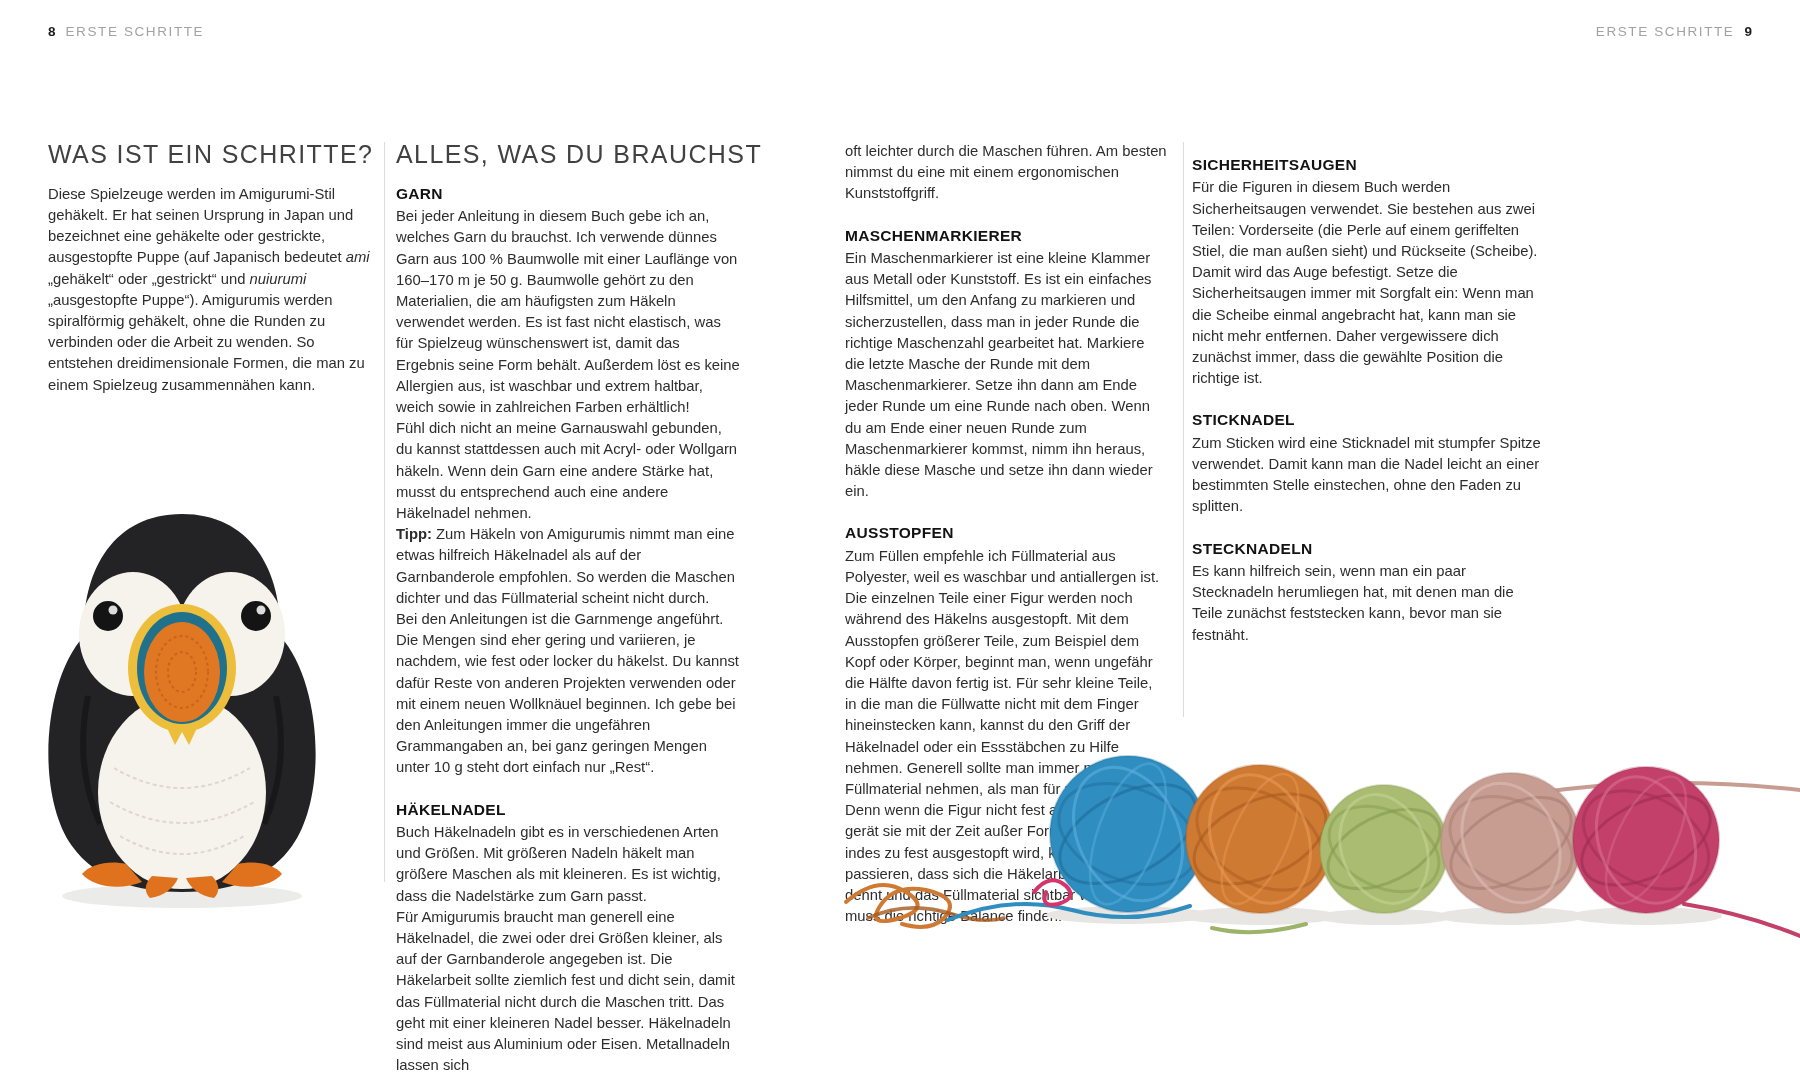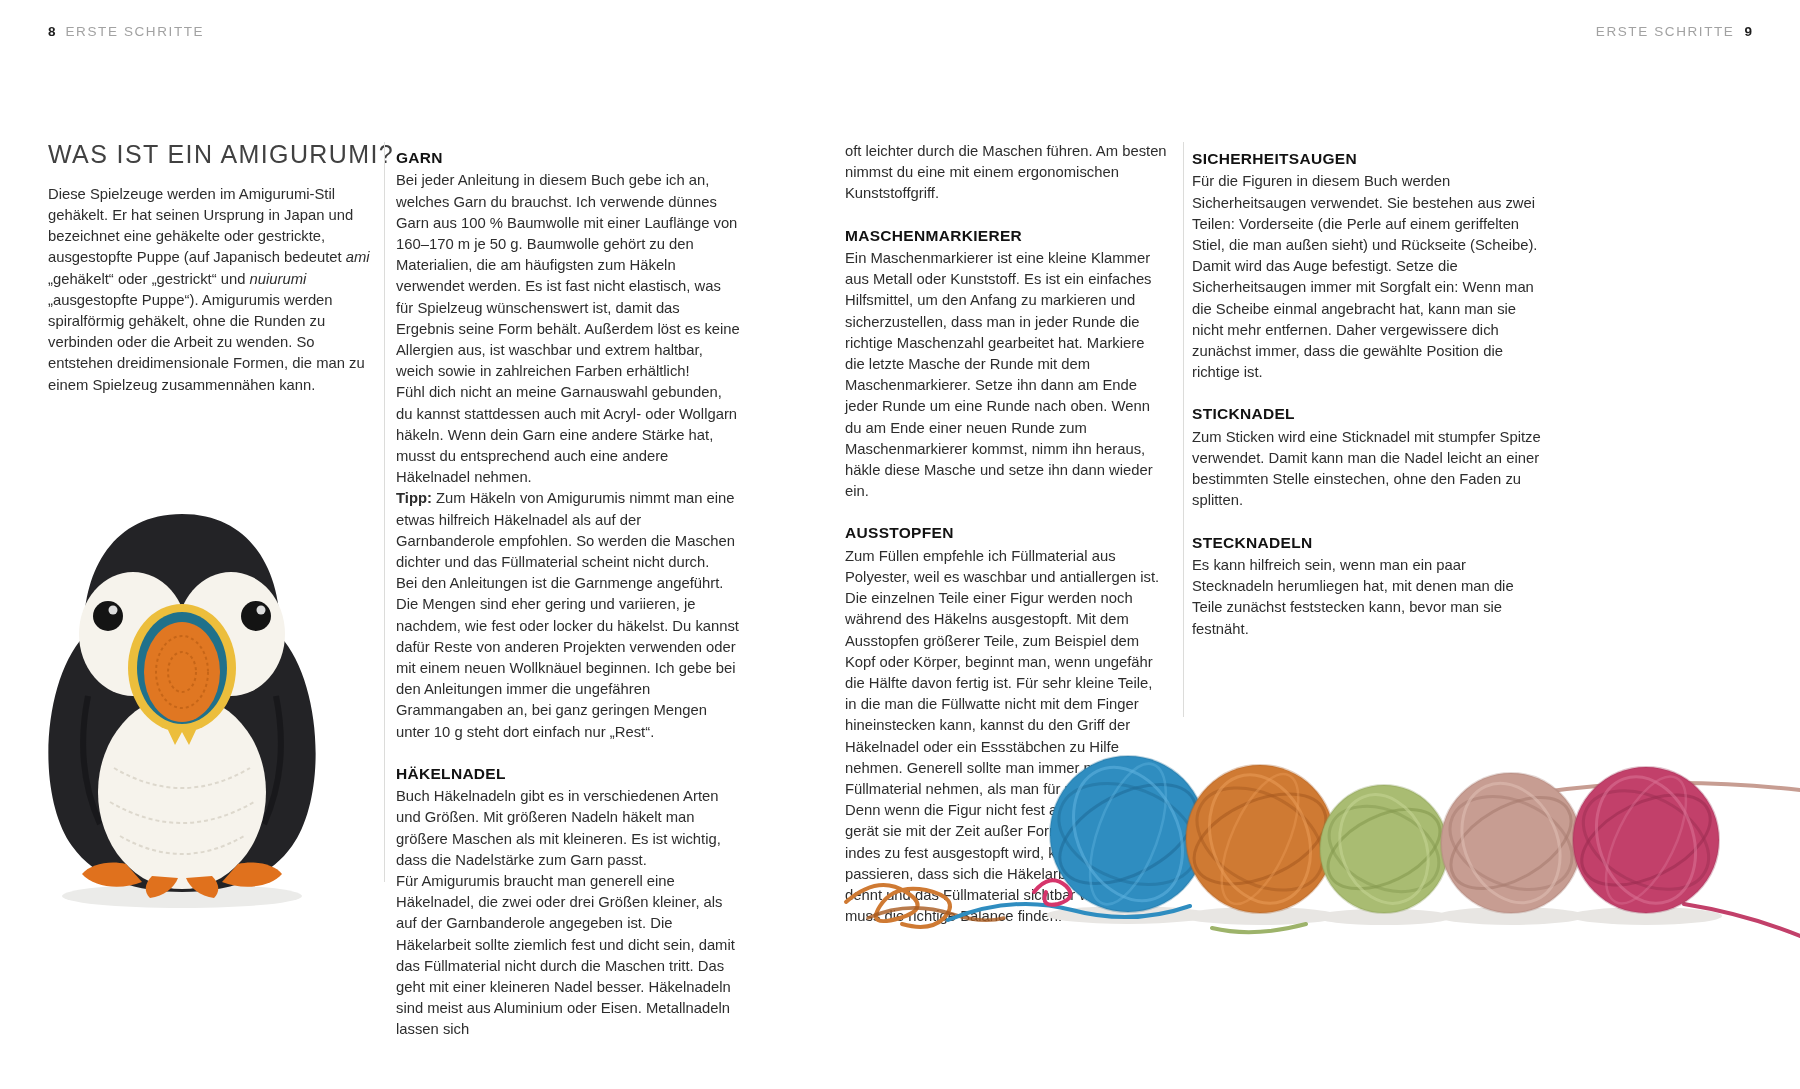--- a/index.html
+++ b/index.html
@@ -23,21 +23,21 @@
   #col-4{left:1192px;width:350px;top:141px;}
 
   .col-heading{
     font-size:25px;font-weight:400;letter-spacing:1.4px;color:#414141;
     margin:0 0 15px 0;line-height:1.15;white-space:nowrap;
   }
   .sub-heading{
     font-size:15.5px;font-weight:700;color:#121212;letter-spacing:.3px;
     margin:21px 0 3px 0;line-height:1.25;
   }
-  .sub-heading:first-child{margin-top:8px;}
+  .sub-heading:first-child{margin-top:14px;}
   .col-heading + .sub-heading{margin-top:4px;}
   .body-para{
     margin:0;font-size:14.8px;line-height:21.2px;color:#2d2d2d;
     text-align:left;hyphens:auto;-webkit-hyphens:auto;
   }
   .run-bold{font-weight:700;}
   .run-italic{font-style:italic;}
 
   
   .divider{position:absolute;width:1px;background:#dcdcda;}
@@ -57,24 +57,25 @@
 
   <div class="running" id="header-left">
     <span class="pagenum">8</span><span>ERSTE SCHRITTE</span>
   </div>
 
   <div class="running" id="header-right">
     <span>ERSTE SCHRITTE</span><span class="pagenum">9</span>
   </div>
 
   <div class="col" id="col-1">
-      <h2 class="col-heading">WAS IST EIN AMIGURUMI?</h2>
+      <h2 class="col-heading">WAS IST EIN SCHRITTE?</h2>
       <p class="body-para"><span>Diese Spielzeuge werden im Amigurumi-Stil gehäkelt. Er hat seinen Ursprung in Japan und bezeichnet eine gehäkelte oder gestrickte, ausgestopfte Puppe (auf Japanisch bedeutet </span><span class="run-italic">ami</span><span> „gehäkelt“ oder „gestrickt“ und </span><span class="run-italic">nuiurumi</span><span> „ausgestopfte Puppe“). Amigurumis werden spiralförmig gehäkelt, ohne die Runden zu verbinden oder die Arbeit zu wenden. So entstehen dreidimensionale Formen, die man zu einem Spielzeug zusammennähen kann.</span></p>
     </div>
   <div class="col" id="col-2">
+      <h2 class="col-heading">ALLES, WAS DU BRAUCHST</h2>
       <h3 class="sub-heading">GARN</h3>
       <p class="body-para">Bei jeder Anleitung in diesem Buch gebe ich an, welches Garn du brauchst. Ich verwende dünnes Garn aus 100 % Baumwolle mit einer Lauflänge von 160–170 m je 50 g. Baumwolle gehört zu den Materialien, die am häufigsten zum Häkeln verwendet werden. Es ist fast nicht elastisch, was für Spielzeug wünschenswert ist, damit das Ergebnis seine Form behält. Außerdem löst es keine Allergien aus, ist waschbar und extrem haltbar, weich sowie in zahlreichen Farben erhältlich!</p>
       <p class="body-para">Fühl dich nicht an meine Garnauswahl gebunden, du kannst stattdessen auch mit Acryl- oder Wollgarn häkeln. Wenn dein Garn eine andere Stärke hat, musst du entsprechend auch eine andere Häkelnadel nehmen.</p>
       <p class="body-para"><span class="run-bold">Tipp:</span><span> Zum Häkeln von Amigurumis nimmt man eine etwas hilfreich Häkelnadel als auf der Garnbanderole empfohlen. So werden die Maschen dichter und das Füllmaterial scheint nicht durch.</span></p>
       <p class="body-para">Bei den Anleitungen ist die Garnmenge angeführt. Die Mengen sind eher gering und variieren, je nachdem, wie fest oder locker du häkelst. Du kannst dafür Reste von anderen Projekten verwenden oder mit einem neuen Wollknäuel beginnen. Ich gebe bei den Anleitungen immer die ungefähren Grammangaben an, bei ganz geringen Mengen unter 10 g steht dort einfach nur „Rest“.</p>
       <h3 class="sub-heading">HÄKELNADEL</h3>
       <p class="body-para">Buch Häkelnadeln gibt es in verschiedenen Arten und Größen. Mit größeren Nadeln häkelt man größere Maschen als mit kleineren. Es ist wichtig, dass die Nadelstärke zum Garn passt.</p>
       <p class="body-para">Für Amigurumis braucht man generell eine Häkelnadel, die zwei oder drei Größen kleiner, als auf der Garnbanderole angegeben ist. Die Häkelarbeit sollte ziemlich fest und dicht sein, damit das Füllmaterial nicht durch die Maschen tritt. Das geht mit einer kleineren Nadel besser. Häkelnadeln sind meist aus Aluminium oder Eisen. Metallnadeln lassen sich</p>
     </div>
   <div class="col" id="col-3">

